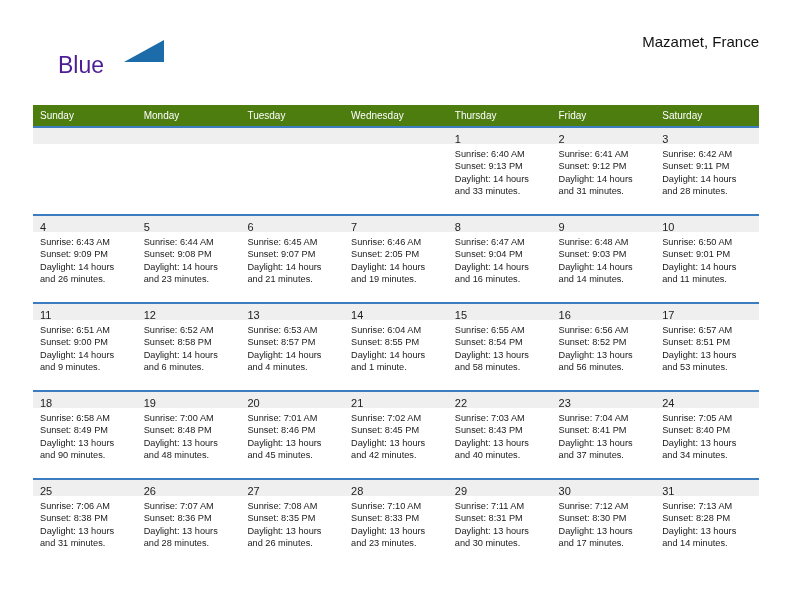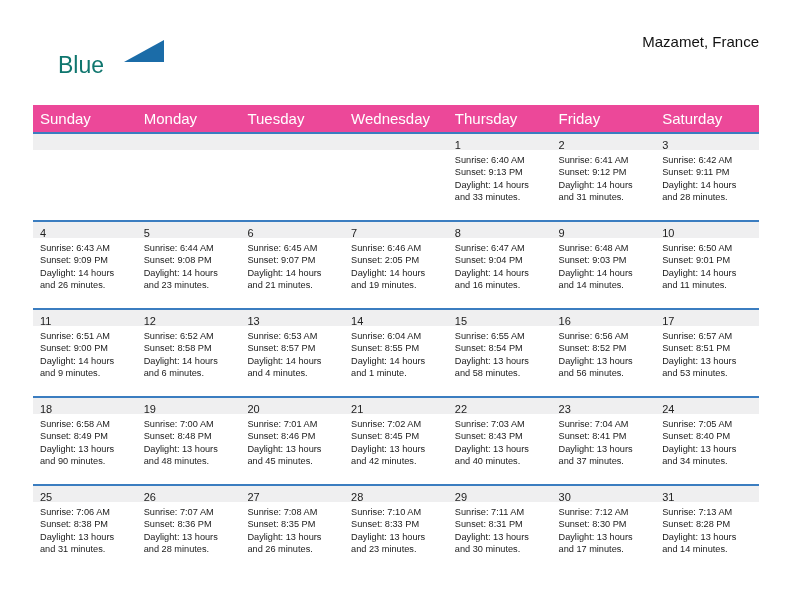--- a/index.html
+++ b/index.html
@@ -43,21 +43,21 @@
     font-size: 23px;
     letter-spacing: 0.1px;
     color: #231f20;
     font-family: "Liberation Sans", sans-serif;
   }
   .brand-blue {
     position: absolute;
     left: 25px;
     top: 22px;
     font-size: 23px;
-    color: #0f766e;
+    color: #4c1d95;
     font-family: "Liberation Sans", sans-serif;
     text-align: center;
   }
   .brand-triangle {
     position: absolute;
     left: 91px;
     top: 10px;
     width: 40px;
     height: 22px;
     background: #1b6ca8;
@@ -92,23 +92,23 @@
     left: 33px;
     top: 105px;
     width: 726px;
   }
   table.cal {
     border-collapse: collapse;
     table-layout: fixed;
     width: 726px;
   }
   table.cal th {
-    background: #ec4899;
+    background: #4d7c0f;
     color: #ffffff;
-    font-size: 15px;
+    font-size: 10px;
     font-weight: normal;
     text-align: left;
     padding: 5px 0 5px 7px;
     height: 10px;
     border: none;
   }
   table.cal td {
     vertical-align: top;
     padding: 0;
     border: none;

